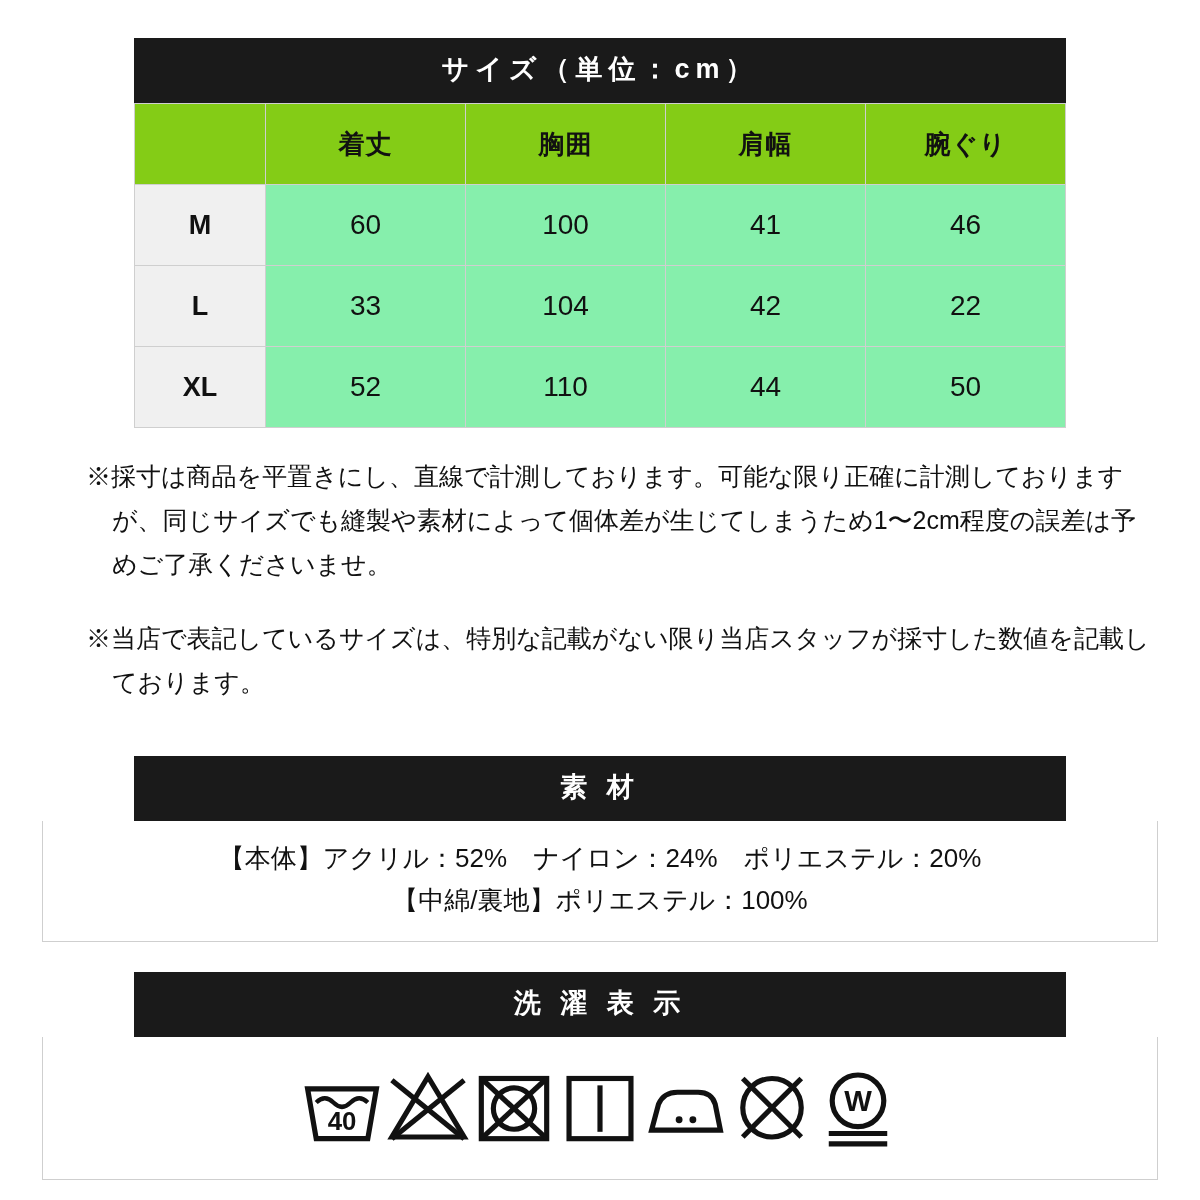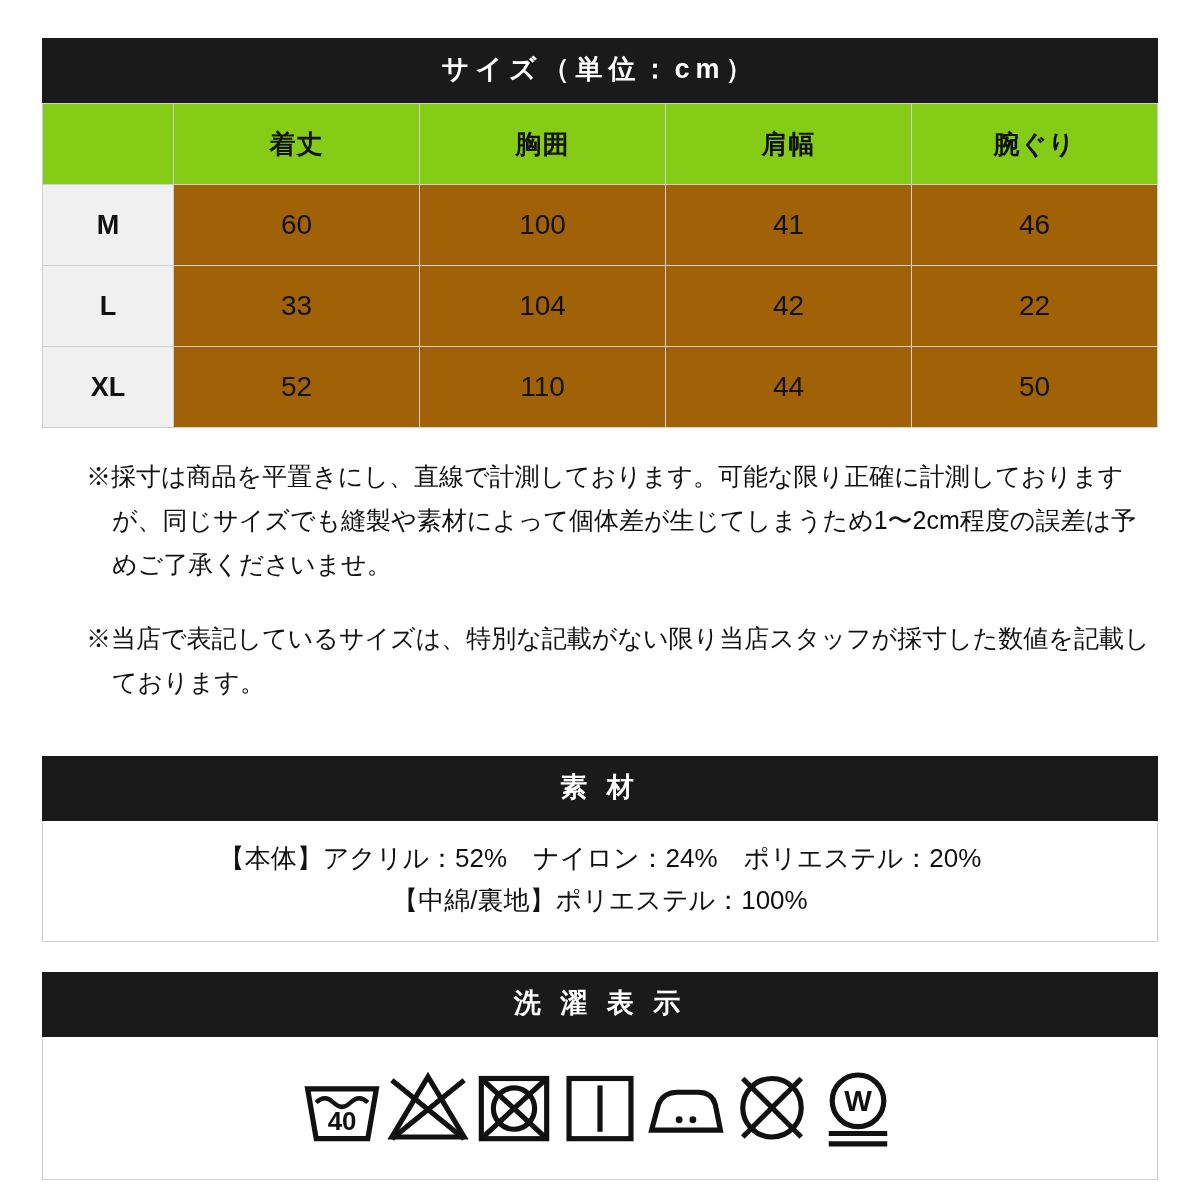--- a/index.html
+++ b/index.html
@@ -17,21 +17,21 @@
   .page {
     position: relative;
     width: 1200px;
     height: 1200px;
     box-sizing: border-box;
     padding: 38px 42px 0 42px;
   }
 
   
   .size-block {
-    width: 1116px;
+    width: 932px;
     margin: 0 auto;
   }
   .bar-title {
     background: #1a1a1a;
     color: #ffffff;
     text-align: center;
     font-size: 27px;
     letter-spacing: 6px;
     font-weight: 700;
     padding: 18px 0 20px 0;
@@ -58,21 +58,21 @@
   table.size tbody th {
     background: #f0f0f0;
     font-weight: 700;
     font-size: 27px;
     width: 128px;
   }
   table.size thead th:first-child {
     width: 128px;
   }
   table.size td {
-    background: #a16207;
+    background: #86efac;
     font-size: 28px;
   }
 
   
   .notes {
     width: 1100px;
     margin: 26px auto 0 auto;
     padding-left: 36px;
     box-sizing: border-box;
   }

